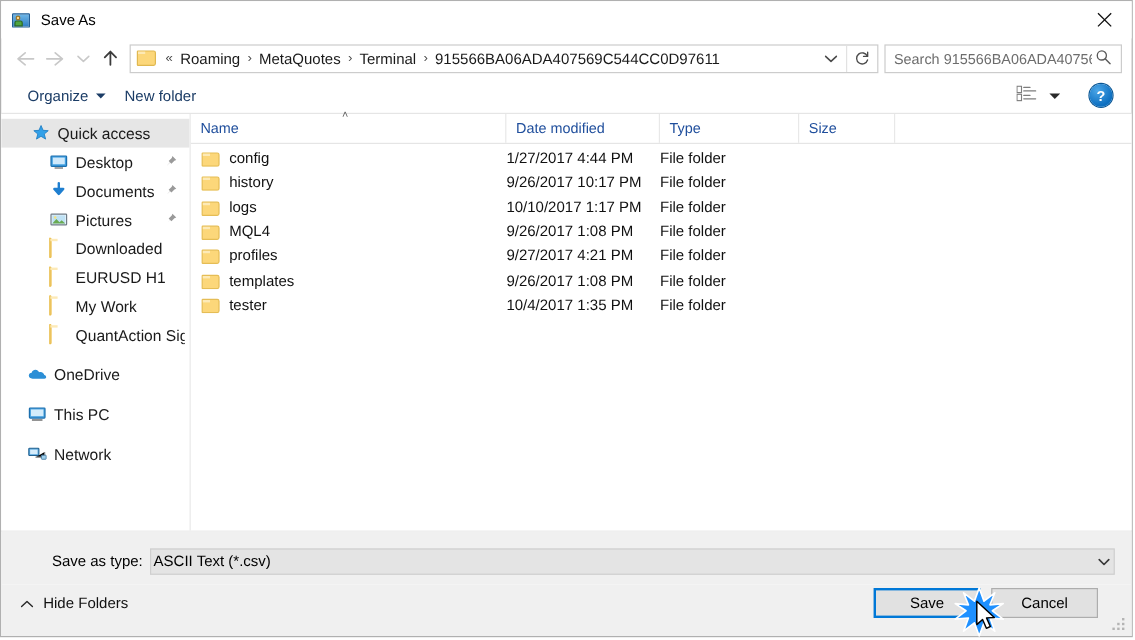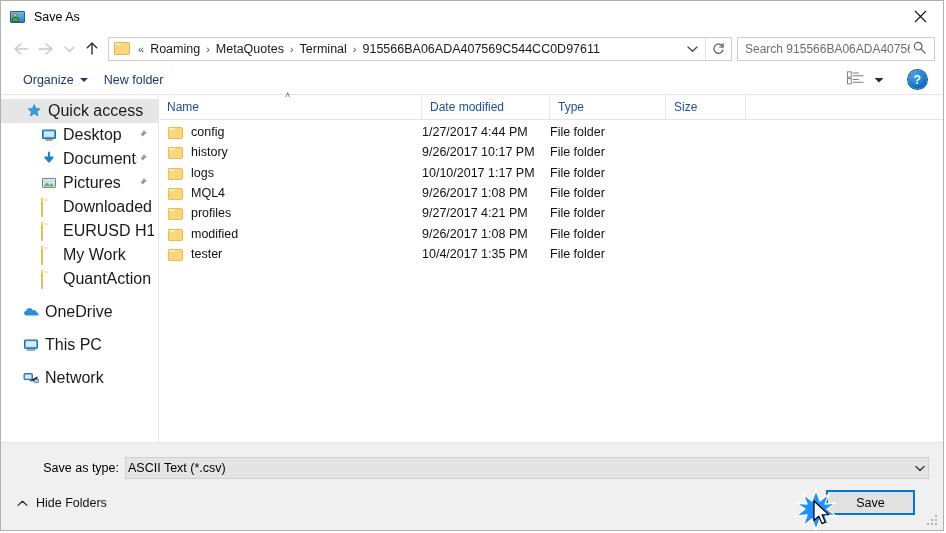--- a/index.html
+++ b/index.html
@@ -244,21 +244,21 @@
     min-width: 157px;
     border-right: 1px solid #e5e5e5;
     background: #ffffff;
     padding-top: 4px;
     overflow: hidden;
   }
   .side-item {
     height: 24px;
     display: flex;
     align-items: center;
-    font-size: 16px;
+    font-size: 13px;
     color: #1a1a1a;
     white-space: nowrap;
     padding-right: 4px;
     box-sizing: border-box;
   }
   .side-item.selected {
     background: #e6e6e6;
   }
   .side-item .s-ico {
     width: 16px; height: 16px;
@@ -751,21 +751,21 @@
             <span class="folder-ico"></span>
             <span>profiles</span>
           </div>
           <div class="cell-date">9/27/2017 4:21 PM</div>
           <div class="cell-type">File folder</div>
           <div class="cell-size"></div>
         </div>
         <div class="row">
           <div class="cell-name">
             <span class="folder-ico"></span>
-            <span>modified</span>
+            <span>templates</span>
           </div>
           <div class="cell-date">9/26/2017 1:08 PM</div>
           <div class="cell-type">File folder</div>
           <div class="cell-size"></div>
         </div>
         <div class="row">
           <div class="cell-name">
             <span class="folder-ico"></span>
             <span>tester</span>
           </div>
@@ -795,20 +795,21 @@
     <div class="hide-folders">
       <span>
         <svg width="11" height="7" viewBox="0 0 11 7">
             <path d="M1 5.4 L5.5 1.2 L10 5.4" stroke="#2a2a2a" stroke-width="1.2" fill="none" stroke-linecap="round" stroke-linejoin="round"></path>
           </svg>
       </span>
       <span>Hide Folders</span>
     </div>
     <div class="btns">
       <div class="btn default">Save</div>
+      <div class="btn">Cancel</div>
     </div>
     <div class="grip">
       <i style="left:8px;top:0"></i>
       <i style="left:4px;top:4px"></i>
         <i style="left:8px;top:4px"></i>
       <i style="left:0px;top:8px"></i>
         <i style="left:4px;top:8px"></i>
         <i style="left:8px;top:8px"></i>
     </div>
   </div>

